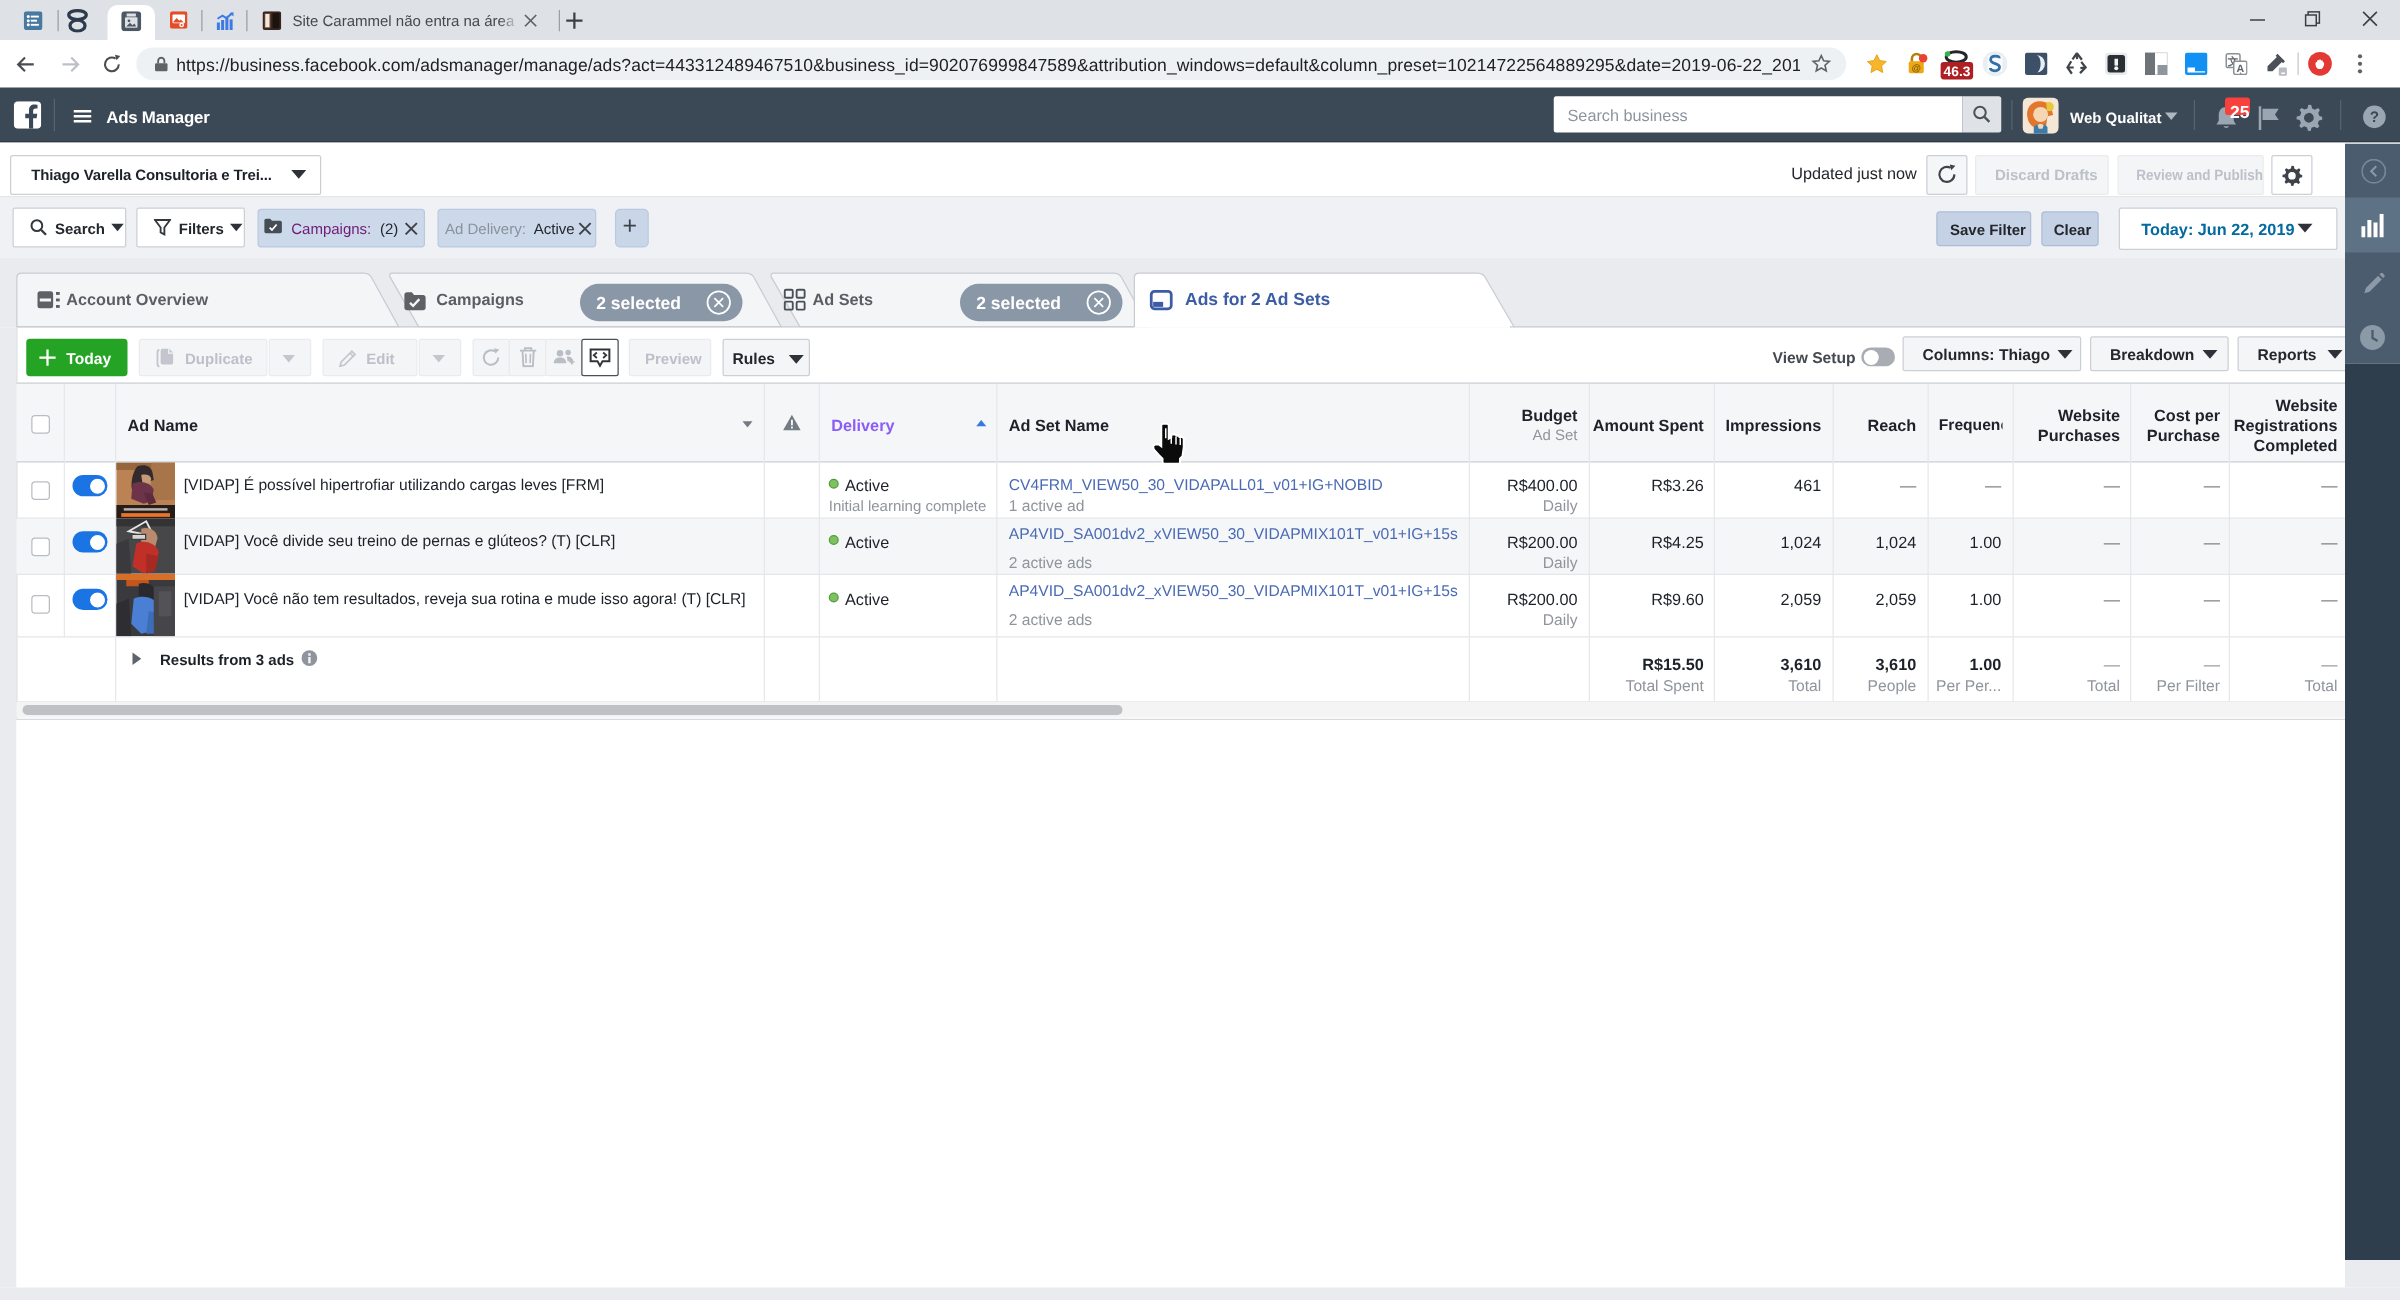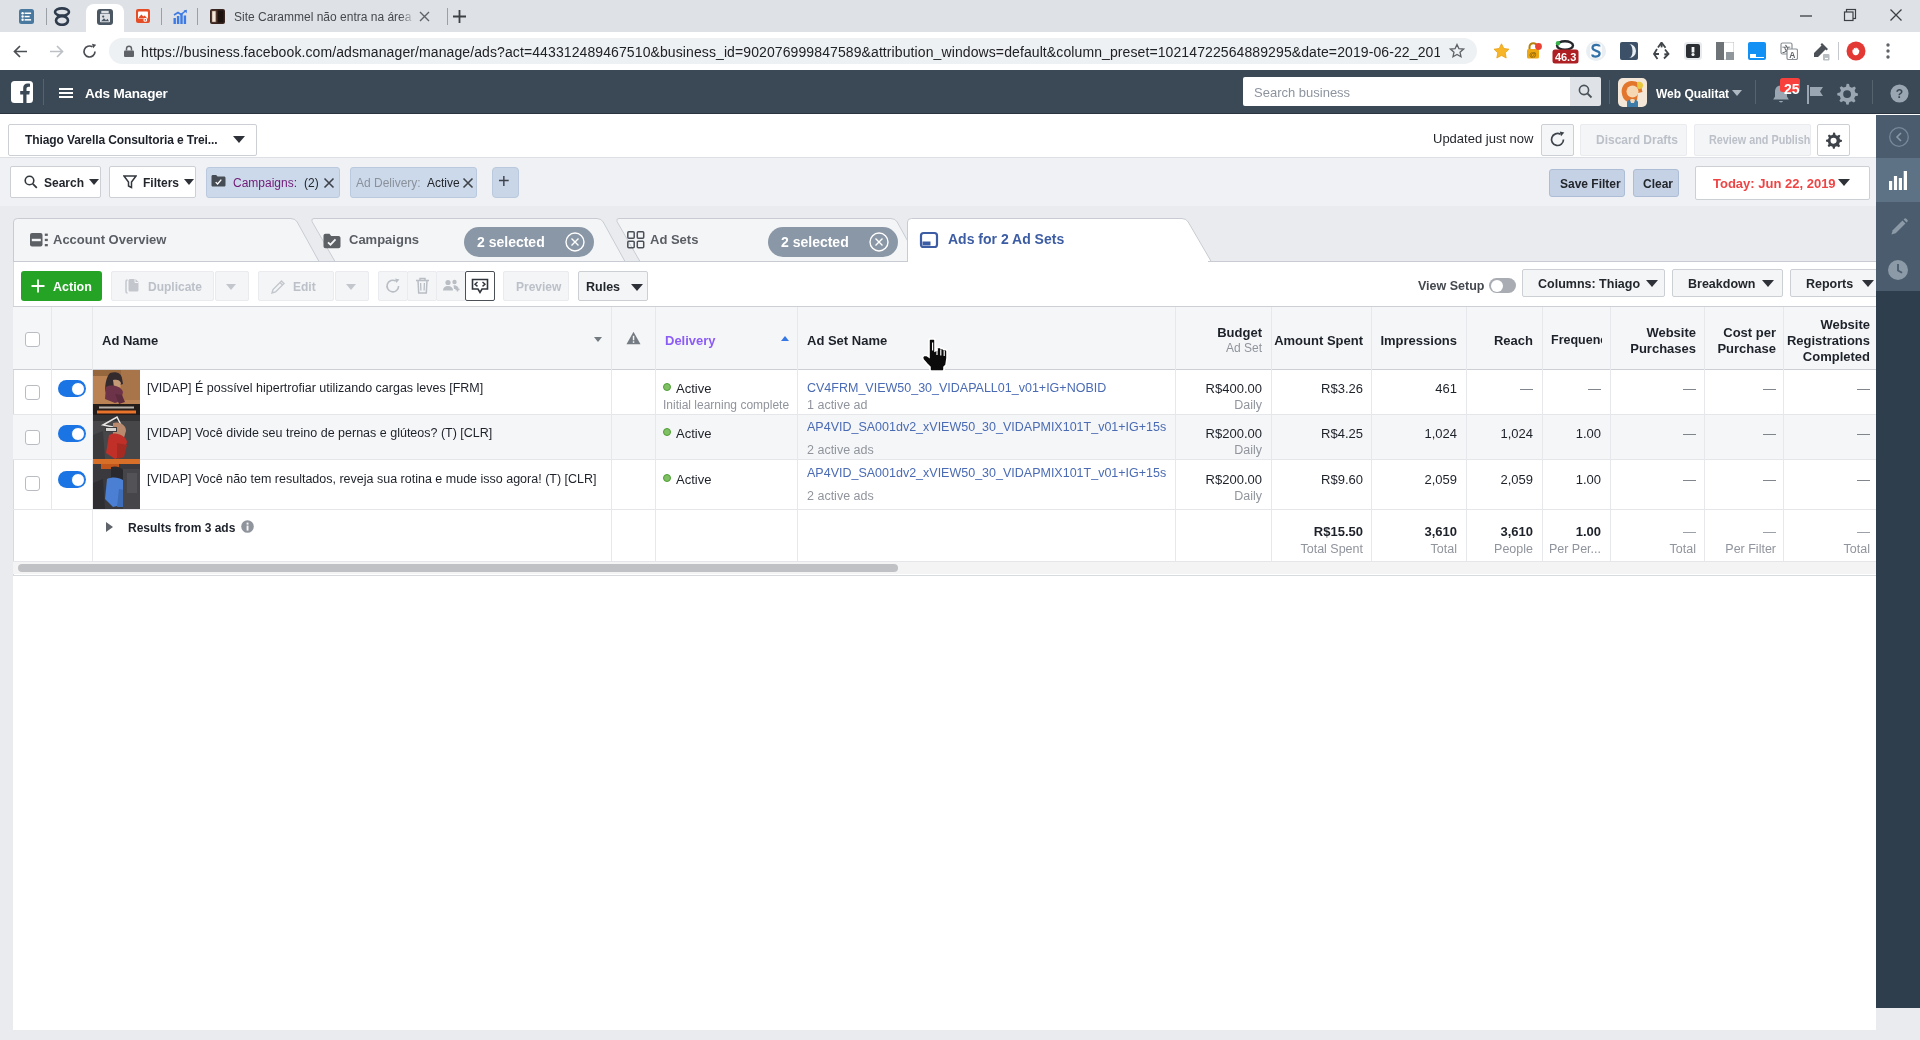--- a/index.html
+++ b/index.html
@@ -285,21 +285,21 @@
 <svg class="ab" style="left:462px;top:177px" width="12" height="12" viewBox="0 0 12 12">
       <path d="M1.5 1.5 L10.5 10.5 M10.5 1.5 L1.5 10.5" stroke="#3e434a" stroke-width="1.6"></path>
     </svg>
 <div class="chip" style="left:492px;top:167px;width:27px;height:31px;background:#c9d6e8;border-radius:4px"></div>
 <div class="t" style="left:498px;top:171px;font-size:20px;color:#3e434a;font-weight:400">+</div>
 <div class="chip" style="left:1549px;top:169px;width:76px;height:28px;background:#c5d1e5;border-color:#aebdd6"></div>
 <div class="t b" style="left:1560px;top:178px;font-size:12px;color:#23272c">Save Filter</div>
 <div class="chip" style="left:1633px;top:169px;width:46px;height:28px;background:#c5d1e5;border-color:#aebdd6"></div>
 <div class="t b" style="left:1643px;top:178px;font-size:12px;color:#23272c">Clear</div>
 <div class="btn" style="left:1695px;top:166px;width:175px;height:34px"></div>
-<div class="t b" style="left:1713px;top:177px;font-size:13px;color:#ef4444">Today: Jun 22, 2019</div>
+<div class="t b" style="left:1713px;top:177px;font-size:13px;color:#0369a1">Today: Jun 22, 2019</div>
 <div class="ab" style="left:1838px;top:179px;width:0;height:0;border-left:6px solid transparent;border-right:6px solid transparent;border-top:7px solid #2e3138"></div>
 
 
 <div class="ab" style="left:0;top:206px;width:1920px;height:56px;background:#e9ebee"></div>
 <svg class="ab" style="left:0;top:206px" width="1920" height="56" viewBox="0 0 1920 56">
   <path d="M13.5 55.5 L13.5 16 Q13.5 12.5 17.5 12.5 L291 12.5 Q295.5 12.7 297.2 16 L319 55.5 Z" fill="#f4f5f7" stroke="#c8ccd2"></path>
   <path d="M335 55.5 L312 15.5 Q311 12.5 314 12.5 L597 12.5 Q601.5 12.7 603.2 16 L625 55.5 Z" fill="#f4f5f7" stroke="#c8ccd2"></path>
   <path d="M640 55.5 L617 15.5 Q616 12.5 619 12.5 L891 12.5 Q895.5 12.7 897.2 16 L919 55.5 Z" fill="#f4f5f7" stroke="#c8ccd2"></path>
   <path d="M907.5 56 L907.5 16 Q907.5 12.5 911.5 12.5 L1182 12.5 Q1186.5 12.7 1188.2 16 L1211.5 56 Z" fill="#fff"></path>
   <path d="M907.5 56 L907.5 16 Q907.5 12.5 911.5 12.5 L1182 12.5 Q1186.5 12.7 1188.2 16 L1211.5 56" fill="none" stroke="#c8ccd2"></path>
@@ -347,21 +347,21 @@
 <div class="ab" style="left:13px;top:262px;width:1863px;height:313px;background:#fff"></div>
 <div class="ab" style="left:13px;top:261px;width:894px;height:1px;background:#c8ccd2"></div>
 <div class="ab" style="left:1208px;top:261px;width:668px;height:1px;background:#c8ccd2"></div>
 <div class="ab" style="left:13px;top:262px;width:1px;height:313px;background:#d8dbde"></div>
 
 
 <div class="ab" style="left:21px;top:271px;width:81px;height:30px;background:#25a325;border-radius:3px"></div>
 <svg class="ab" style="left:31px;top:279px" width="14" height="14" viewBox="0 0 14 14">
       <path d="M7 0.5 L7 13.5 M0.5 7 L13.5 7" stroke="#fff" stroke-width="1.8"></path>
     </svg>
-<div class="t b" style="left:53px;top:281px;font-size:12.5px;color:#fff">Action</div>
+<div class="t b" style="left:53px;top:281px;font-size:12.5px;color:#fff">Today</div>
 <div class="btn btn-dis" style="left:111px;top:271px;width:103px;height:30px"></div>
 <svg class="ab" style="left:124px;top:278px" width="17" height="17" viewBox="0 0 17 17">
       <path d="M3.5 2 Q2 2 2 3.5 L2 13.5 Q2 15 3.5 15" stroke="#c3c7cd" stroke-width="1.5" fill="none"></path>
       <path d="M6 1 L11.5 1 L14.5 4 L14.5 12 Q14.5 13.5 13 13.5 L6 13.5 Q4.5 13.5 4.5 12 L4.5 2.5 Q4.5 1 6 1 Z" fill="#c3c7cd"></path>
       <path d="M11 1 L11 4.5 L14.5 4.5" stroke="#f4f5f7" stroke-width="1" fill="none"></path>
     </svg>
 <div class="t b" style="left:148px;top:281px;font-size:12px;color:#bcc0c8">Duplicate</div>
 <div class="btn btn-dis" style="left:215px;top:271px;width:34px;height:30px"></div>
 <div class="ab" style="left:226px;top:284px;width:0;height:0;border-left:5.5px solid transparent;border-right:5.5px solid transparent;border-top:6.5px solid #c3c7cd"></div>
 <div class="btn btn-dis" style="left:258px;top:271px;width:76px;height:30px"></div>

